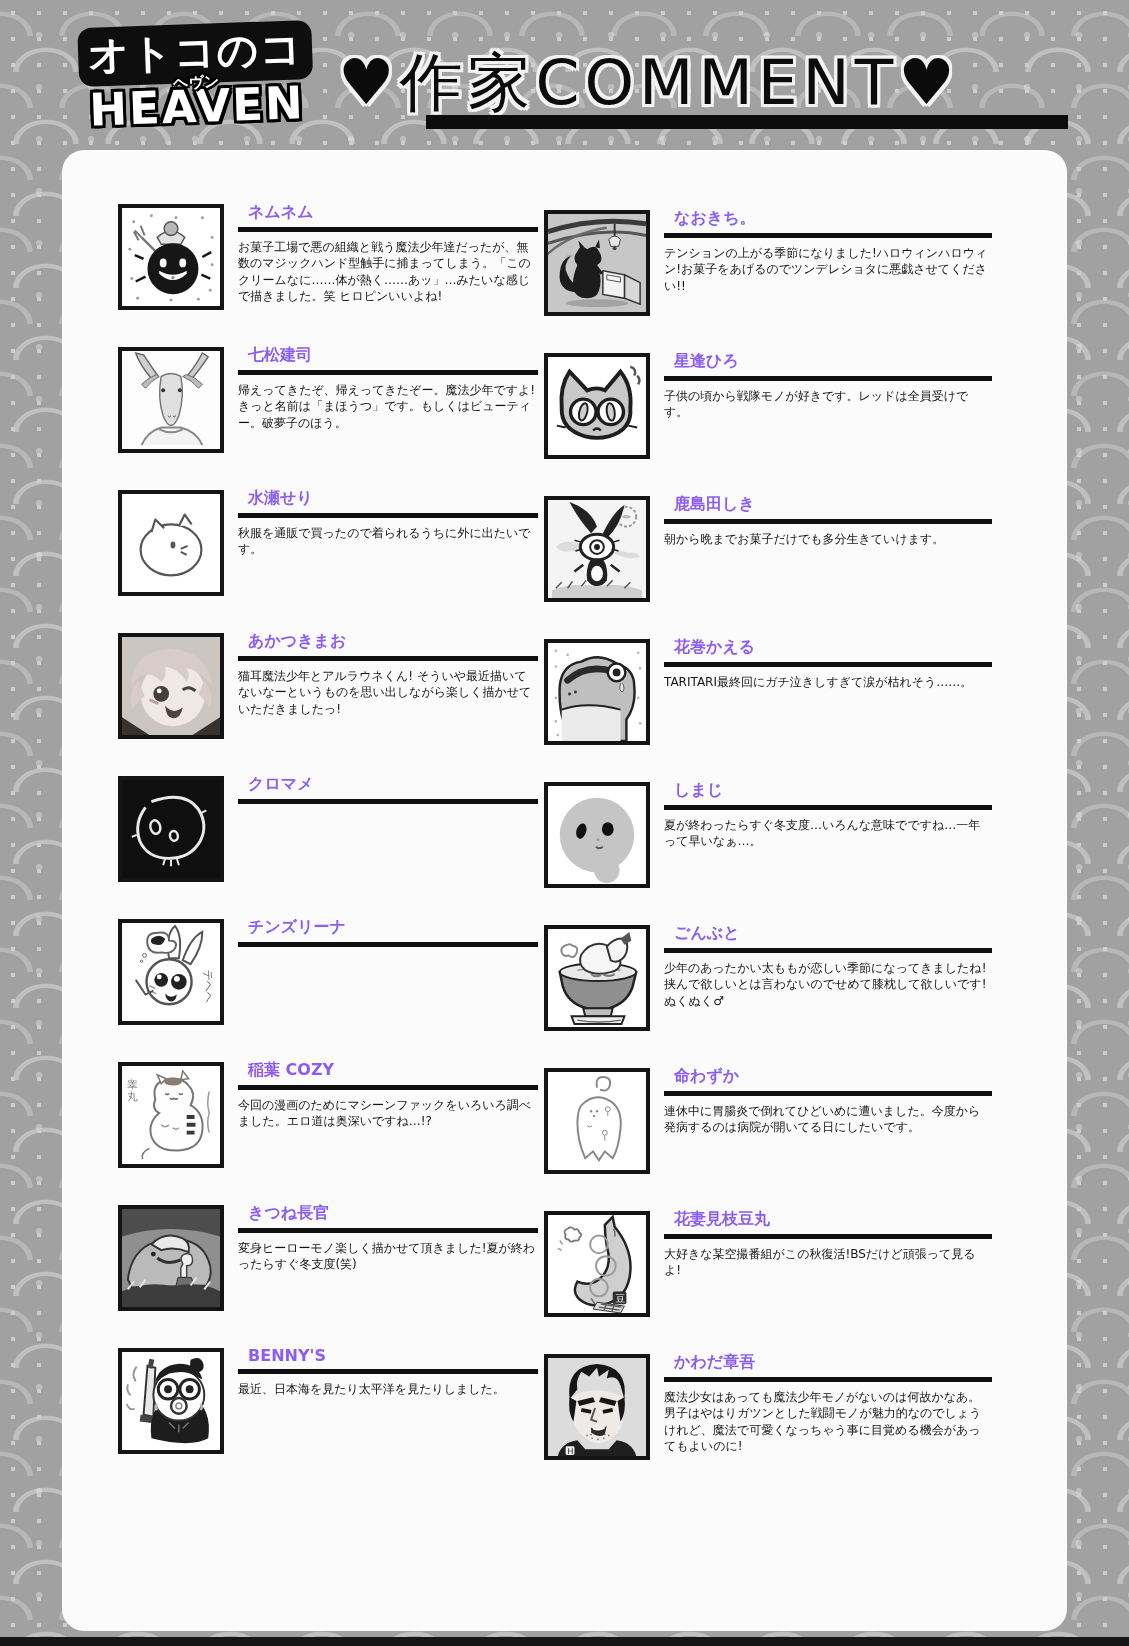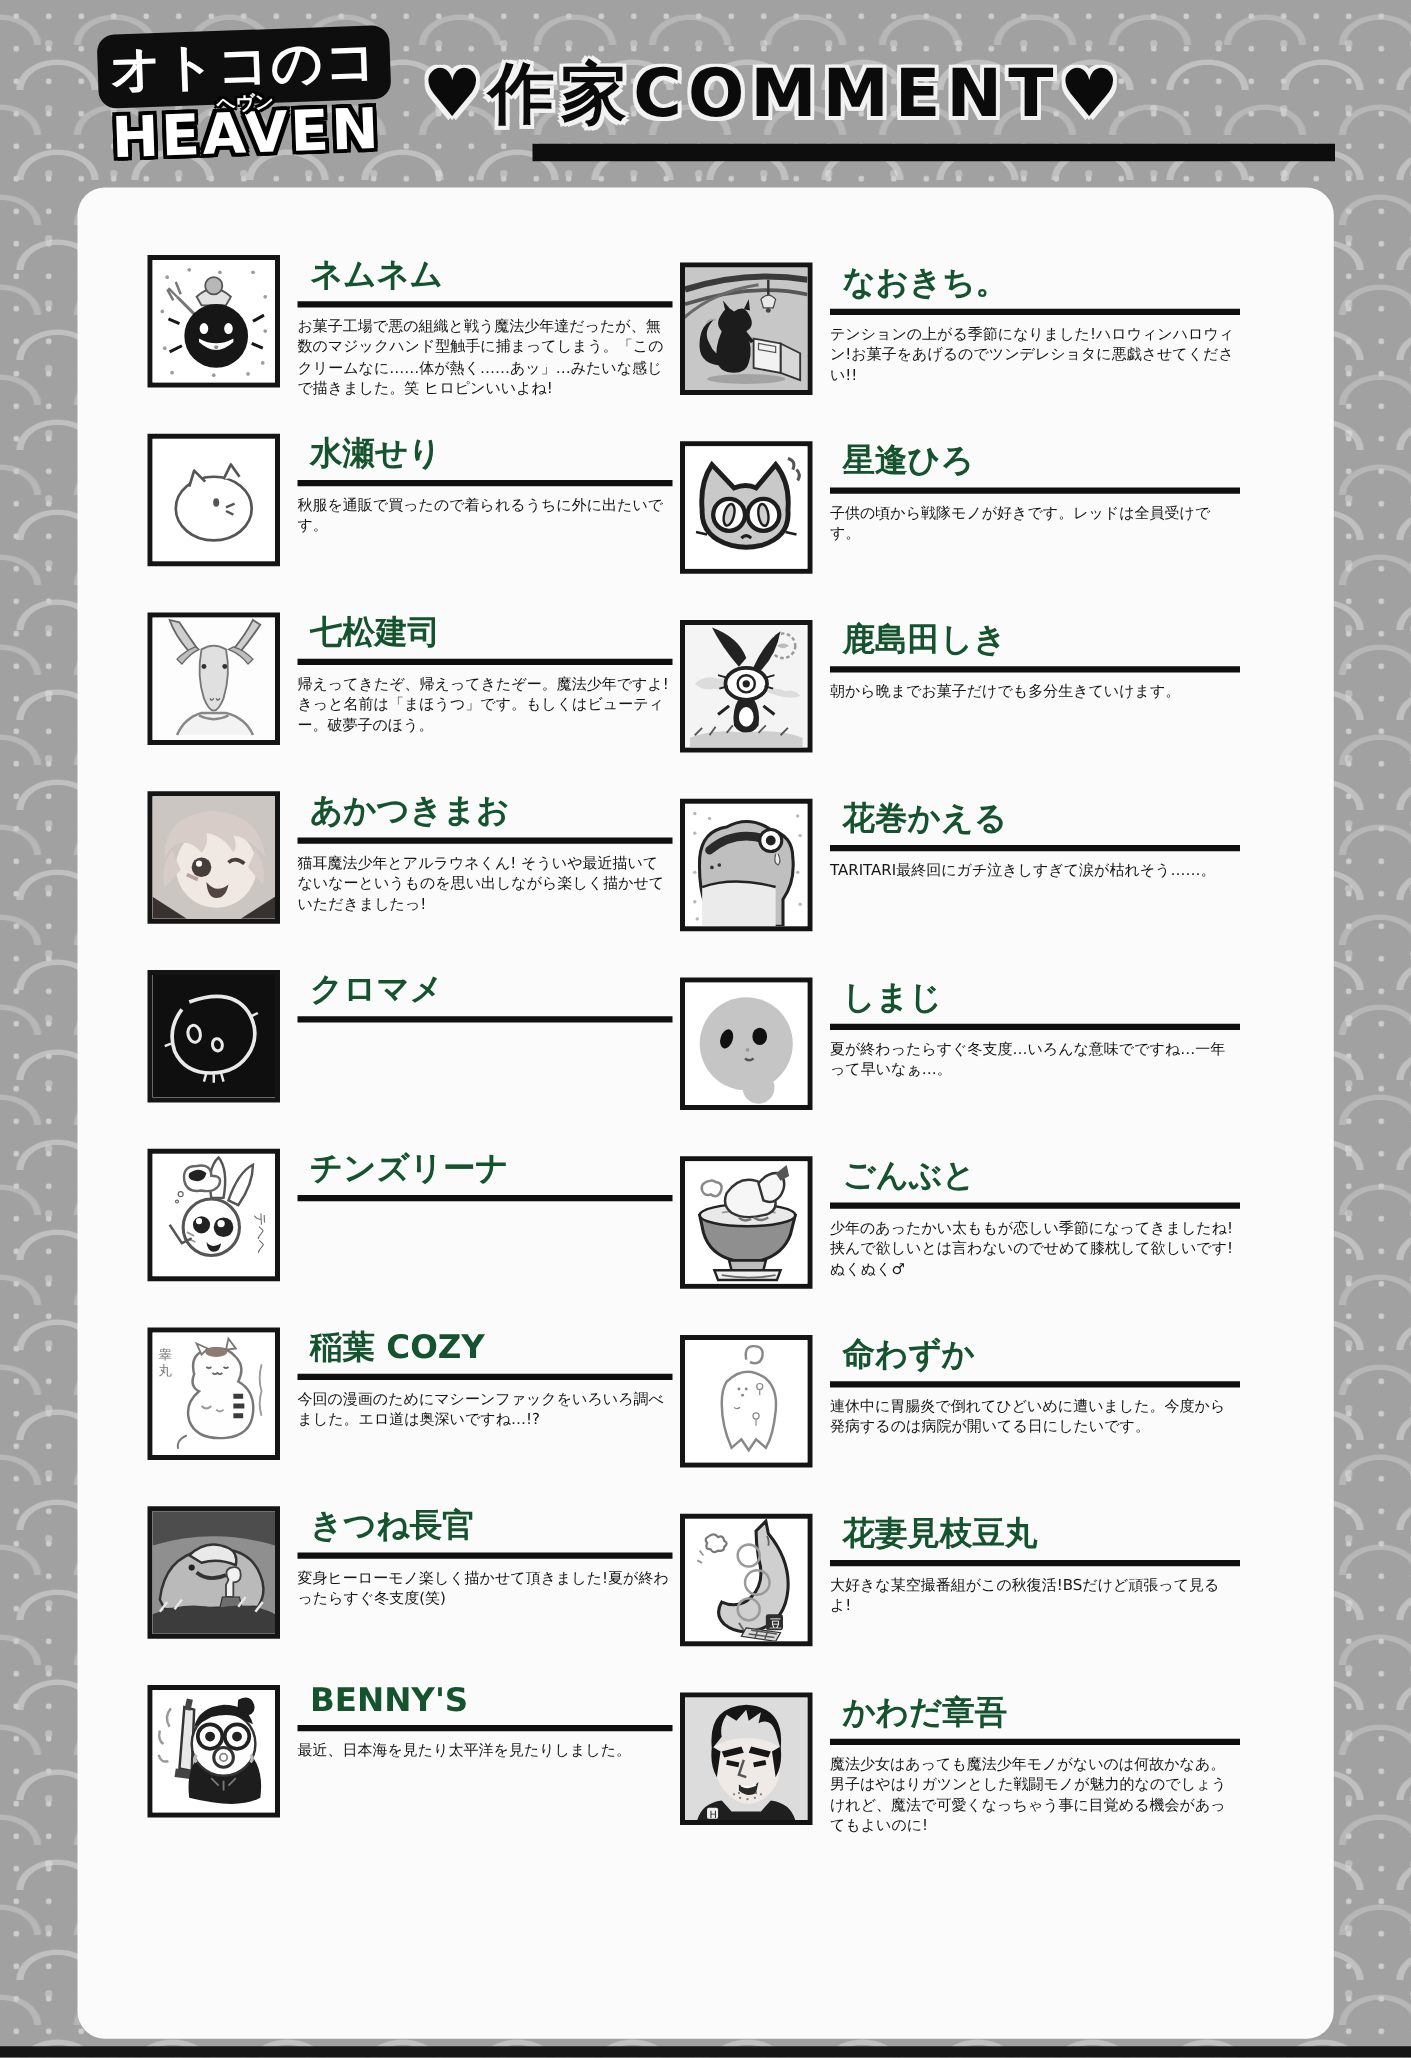--- a/index.html
+++ b/index.html
@@ -16,34 +16,34 @@
     background-size:26px 26px, 52px 52px, 92px 72px, 92px 72px;
     background-position:0 0, 13px 9px, 0 0, 46px 36px;
   }
   .logo{position:absolute;left:66px;top:24px;width:260px;text-align:center;transform:rotate(-2deg)}
   .logo-top{display:inline-block;background:#0e0e0e;color:#fff;font-weight:800;font-size:41px;line-height:1.05;
     padding:7px 10px 9px;border-radius:14px;letter-spacing:1px;white-space:nowrap}
   .logo-ruby{position:relative;z-index:2;color:#fff;font-size:15px;font-weight:700;margin-top:-10px;
     text-shadow:-2px -2px 0 #000,2px -2px 0 #000,-2px 2px 0 #000,2px 2px 0 #000,0 -2px 0 #000,0 2px 0 #000,-2px 0 0 #000,2px 0 0 #000}
   .logo-bottom{font-size:45px;font-weight:800;color:#fff;letter-spacing:2px;margin-top:-8px;line-height:1;
     text-shadow:-3px -3px 0 #000,3px -3px 0 #000,-3px 3px 0 #000,3px 3px 0 #000,0 -3px 0 #000,0 3px 0 #000,-3px 0 0 #000,3px 0 0 #000}
-  .page-title{position:absolute;left:338px;top:40px;font-size:53px;font-weight:700;color:#0b0b0b;letter-spacing:5px;white-space:nowrap;
+  .page-title{position:absolute;left:338px;top:40px;font-size:63px;font-weight:400;color:#0b0b0b;letter-spacing:5px;white-space:nowrap;
     text-shadow:-3px -3px 0 #f2f2f2,3px -3px 0 #f2f2f2,-3px 3px 0 #f2f2f2,3px 3px 0 #f2f2f2,0 -3px 0 #f2f2f2,0 3px 0 #f2f2f2,-3px 0 0 #f2f2f2,3px 0 0 #f2f2f2}
   .header-rule{position:absolute;left:426px;top:115px;width:642px;height:14px;background:#0d0d0d}
   .bottom-edge{position:absolute;left:0;bottom:0;width:100%;height:9px;background:#161616}
 
   .panel{position:absolute;left:62px;top:150px;width:1005px;height:1481px;background:#fbfbfb;border-radius:22px}
   .col{position:absolute;top:52px;width:420px}
   .col-left{left:56px}
   .col-right{left:482px;top:58px;width:448px}
   .entry{display:flex;height:143px;overflow:visible}
   .avatar{flex:0 0 106px;width:106px;height:106px;border:4px solid #141414;background:#fff;margin-top:2px}
   .avatar svg{display:block;width:100%;height:100%}
   .entry-body{flex:1;margin-left:14px;min-width:0}
-  .author-name{font-size:26px;font-weight:800;color:#14532d;padding:0 0 4px 10px;border-bottom:5px solid #0f0f0f;white-space:nowrap}
+  .author-name{font-size:16px;font-weight:800;color:#8b5cf6;padding:0 0 4px 10px;border-bottom:5px solid #0f0f0f;white-space:nowrap}
   .author-comment{margin-top:7px;font-size:12px;line-height:1.37;color:#151515;font-weight:500}
 </style>
 </head>
 <body>
 
 <div class="logo">
   <div class="logo-top">オトコのコ</div>
   <div class="logo-ruby">ヘヴン</div>
   <div class="logo-bottom">HEAVEN</div>
 </div>
@@ -87,53 +87,53 @@
       </div>
       <div class="entry-body">
         <div class="author-name">ネムネム</div>
         <div class="author-comment">お菓子工場で悪の組織と戦う魔法少年達だったが、無数のマジックハンド型触手に捕まってしまう。「このクリームなに……体が熱く……あッ」…みたいな感じで描きました。笑 ヒロピンいいよね!</div>
       </div>
     </div>
 
     <div class="entry">
       <div class="avatar">
         <svg viewBox="0 0 100 100">
-            <rect width="100" height="100" fill="#fff"></rect>
-        <ellipse cx="50" cy="57" rx="31" ry="26" fill="#fff" stroke="#555" stroke-width="2.2"></ellipse>
-        <path d="M30 39 l4 -13 9 9" fill="#fff" stroke="#555" stroke-width="2.2" stroke-linejoin="round"></path>
-        <path d="M58 33 l6 -12 7 10" fill="#fff" stroke="#555" stroke-width="2.2" stroke-linejoin="round"></path>
-        <ellipse cx="52" cy="52" rx="2.5" ry="3.5" fill="#555"></ellipse>
-        <path d="M60 56 l7 -3 M60 59 l6 3" stroke="#555" stroke-width="2" fill="none"></path>
-          </svg>
-      </div>
-      <div class="entry-body">
-        <div class="author-name">水瀬せり</div>
-        <div class="author-comment">秋服を通販で買ったので着られるうちに外に出たいです。</div>
-      </div>
-    </div>
-
-    <div class="entry">
-      <div class="avatar">
-        <svg viewBox="0 0 100 100">
             <rect width="100" height="100" fill="#fdfdfd"></rect>
         <path d="M30 28 Q18 14 14 2 L22 4 Q30 16 37 26 Z" fill="#cfcfcf" stroke="#666" stroke-width="1.5"></path>
         <path d="M66 26 Q76 14 82 2 L88 6 Q80 18 70 30 Z" fill="#cfcfcf" stroke="#666" stroke-width="1.5"></path>
         <path d="M38 26 Q30 30 24 38 L20 34 Q27 27 35 24 Z" fill="#bdbdbd" stroke="#666"></path>
         <path d="M62 26 Q72 30 78 38 L82 34 Q74 26 66 24 Z" fill="#bdbdbd" stroke="#666"></path>
         <path d="M40 26 Q36 48 42 66 Q46 76 50 76 Q54 76 58 66 Q64 46 60 26 Q50 20 40 26 Z" fill="#e0e0e0" stroke="#777" stroke-width="1.5"></path>
         <circle cx="42" cy="40" r="2" fill="#333"></circle>
             <circle cx="59" cy="40" r="2" fill="#333"></circle>
         <path d="M47 66 q1 3 3 0 M52 66 q1 3 3 0" stroke="#555" fill="none"></path>
         <path d="M20 96 Q26 82 40 78 L60 78 Q76 82 82 96" fill="#f3f3f3" stroke="#888" stroke-width="2"></path>
         <path d="M38 80 q12 6 24 0" stroke="#888" fill="none" stroke-width="2"></path>
           </svg>
       </div>
       <div class="entry-body">
         <div class="author-name">七松建司</div>
         <div class="author-comment">帰えってきたぞ、帰えってきたぞー。魔法少年ですよ!きっと名前は「まほうつ」です。もしくはビューティー。破夢子のほう。</div>
+      </div>
+    </div>
+
+    <div class="entry">
+      <div class="avatar">
+        <svg viewBox="0 0 100 100">
+            <rect width="100" height="100" fill="#fff"></rect>
+        <ellipse cx="50" cy="57" rx="31" ry="26" fill="#fff" stroke="#555" stroke-width="2.2"></ellipse>
+        <path d="M30 39 l4 -13 9 9" fill="#fff" stroke="#555" stroke-width="2.2" stroke-linejoin="round"></path>
+        <path d="M58 33 l6 -12 7 10" fill="#fff" stroke="#555" stroke-width="2.2" stroke-linejoin="round"></path>
+        <ellipse cx="52" cy="52" rx="2.5" ry="3.5" fill="#555"></ellipse>
+        <path d="M60 56 l7 -3 M60 59 l6 3" stroke="#555" stroke-width="2" fill="none"></path>
+          </svg>
+      </div>
+      <div class="entry-body">
+        <div class="author-name">水瀬せり</div>
+        <div class="author-comment">秋服を通販で買ったので着られるうちに外に出たいです。</div>
       </div>
     </div>
 
     <div class="entry">
       <div class="avatar">
         <svg viewBox="0 0 100 100">
             <rect width="100" height="100" fill="#ccc6c3"></rect>
         <circle cx="52" cy="58" r="33" fill="#efe8e3"></circle>
         <path d="M10 52 Q8 16 48 12 Q88 14 92 50 Q80 34 66 32 Q70 40 66 46 Q58 32 44 30 Q46 40 40 46 Q30 34 18 40 Q12 44 10 52 Z" fill="#d7ccc8"></path>
         <path d="M16 44 Q6 58 10 74 L23 60 Z" fill="#d7ccc8"></path>

